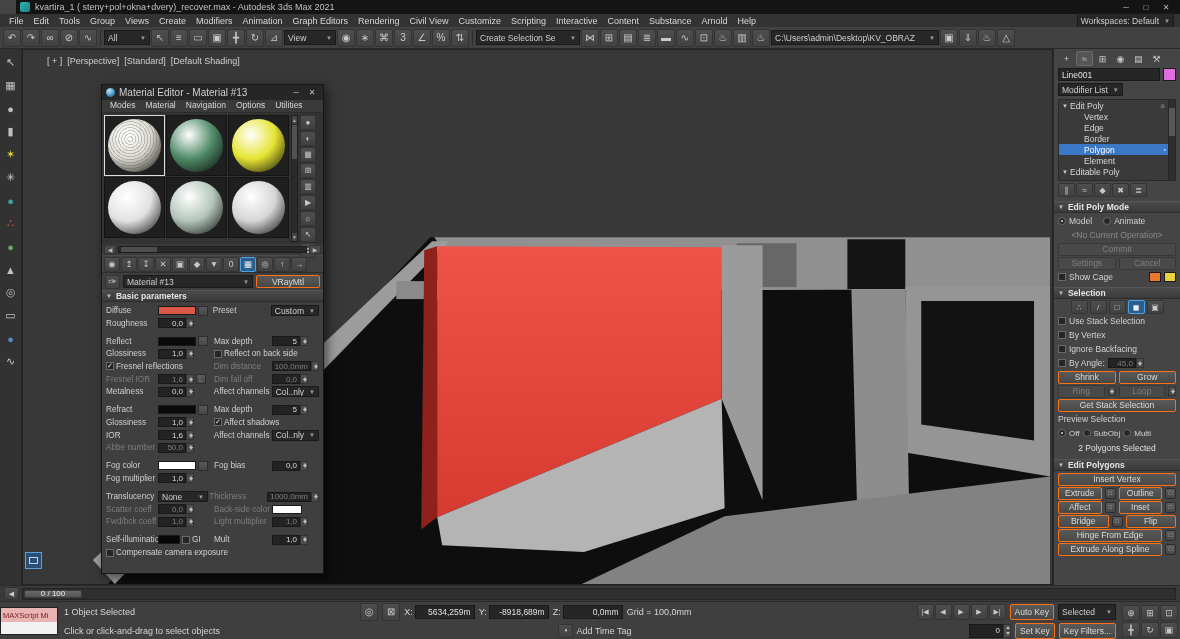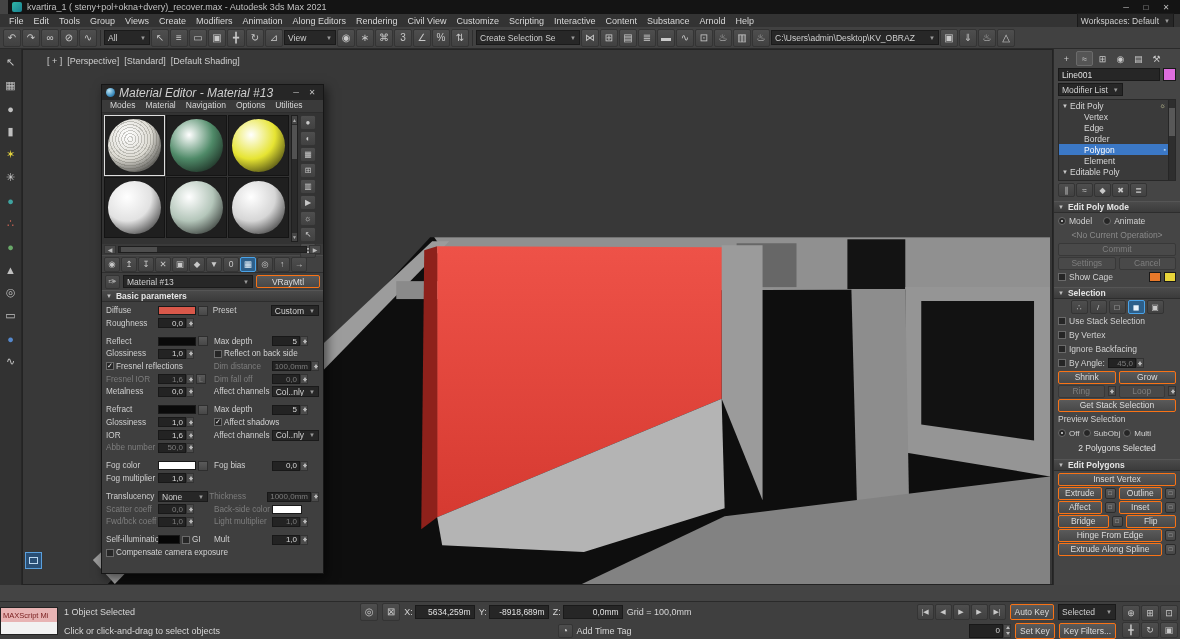--- a/index.html
+++ b/index.html
@@ -2,21 +2,21 @@
 <html><head>
 <meta charset="utf-8">
 <style>
   * { margin:0; padding:0; box-sizing:border-box; }
   html,body { background:#222; }
   .app { position:relative; width:1180px; height:639px; overflow:hidden;
          background:#444; font-family:"Liberation Sans",sans-serif; font-size:10px; color:#d4d4d4;
          -webkit-font-smoothing:antialiased; }
 
   
-  .titlebar { position:absolute; left:8px; top:0; right:0; height:14px; background:#141414;
+  .titlebar { position:absolute; left:16px; top:0; right:0; height:14px; background:#141414;
               display:flex; align-items:center; padding:0 4px; gap:5px; }
   .logo { width:10px; height:10px; background:linear-gradient(135deg,#2fb8a8,#1a7f90); border-radius:2px; }
   .titlebar .title { font-size:9px; color:#c2c2c2; white-space:nowrap; }
   .winbtns { margin-left:auto; display:flex; }
   .winbtn { width:20px; height:14px; display:flex; align-items:center; justify-content:center;
             color:#bdbdbd; font-size:8px; }
 
   
   .menubar { position:absolute; left:0; top:14px; right:0; height:13px; background:#333;
              display:flex; align-items:center; padding-left:4px; font-size:9px; }
@@ -50,21 +50,21 @@
   .scene { position:absolute; inset:0; width:100%; height:100%; }
   .layout-tab { position:absolute; left:2px; top:502px; width:17px; height:17px; background:#2a4f75;
                 border:1px solid #5aa0dd; display:flex; align-items:center; justify-content:center; z-index:2; }
   .layout-tab span { width:9px; height:7px; border:1px solid #bcd8f0; display:block; }
 
   
   .mat-window { position:absolute; left:78px; top:34px; width:223px; height:490px; background:#3f3f3f;
                 border:1px solid #161616; box-shadow:3px 4px 10px rgba(0,0,0,.55); z-index:5; font-size:8.5px; }
   .mat-title { height:15px; background:#262626; display:flex; align-items:center; padding:0 4px; gap:4px; }
   .mat-icon { width:9px; height:9px; border-radius:50%; background:radial-gradient(circle at 35% 30%,#bfe6f5,#3f8fc0 60%,#1c4a70); }
-  .mat-title .t { color:#cfcfcf; font-size:12px; white-space:nowrap;font-style:italic; }
+  .mat-title .t { color:#cfcfcf; font-size:10px; white-space:nowrap; }
   .mat-title .wb { margin-left:auto; display:flex; gap:2px; }
   .mat-title .wb span { width:14px; text-align:center; color:#c0c0c0; font-size:8px; }
   .mat-menus { height:13px; background:#3a3a3a; border-bottom:1px solid #2d2d2d; display:flex; align-items:flex-start; padding-left:3px; }
   .mat-menus span { padding:0 5px; color:#d6d6d6; }
   .mat-samples { display:flex; background:#333; padding:2px; height:131px; }
   .sample-grid { display:grid; grid-template-columns:repeat(3,61px); grid-auto-rows:61px; gap:1px; }
   .sample { position:relative; background:#1f1f1f; border:1px solid #141414; }
   .sample.active { border-color:#dedede; }
   .sample .ball { position:absolute; inset:3px; border-radius:50%;
                   background:radial-gradient(circle at 36% 30%, #ffffff 0%, var(--c) 48%, rgba(0,0,0,.78) 100%); }
@@ -202,21 +202,21 @@
     <div style="display:flex">
 
     <span class="menu-item">File</span>
         <span class="menu-item">Edit</span>
         <span class="menu-item">Tools</span>
         <span class="menu-item">Group</span>
         <span class="menu-item">Views</span>
         <span class="menu-item">Create</span>
         <span class="menu-item">Modifiers</span>
         <span class="menu-item">Animation</span>
-        <span class="menu-item">Along Editors</span>
+        <span class="menu-item">Graph Editors</span>
         <span class="menu-item">Rendering</span>
         <span class="menu-item">Civil View</span>
         <span class="menu-item">Customize</span>
         <span class="menu-item">Scripting</span>
         <span class="menu-item">Interactive</span>
         <span class="menu-item">Content</span>
         <span class="menu-item">Substance</span>
         <span class="menu-item">Arnold</span>
         <span class="menu-item">Help</span>
       </div>
@@ -897,20 +897,26 @@
           <span class="sq">□</span>
         </div>
         <div class="rrow">
           <span class="btn half">Extrude Along Spline</span>
           <span class="sq">□</span>
         </div>
       </div>
     </div>
   </div>
 
+  <div class="timeline">
+    <span class="icon-btn">◀</span>
+    <div class="tl-track">
+      <span class="tl-grip">0 / 100</span>
+    </div>
+  </div>
 
   <div class="statusbar">
     <div class="mini-listener">
       <div class="mini-pink">MAXScript Mi</div>
       <div class="mini-white"></div>
     </div>
 
     <div class="srow">
       <span class="sb-text">1 Object Selected</span>
       <span class="spacer"></span>

